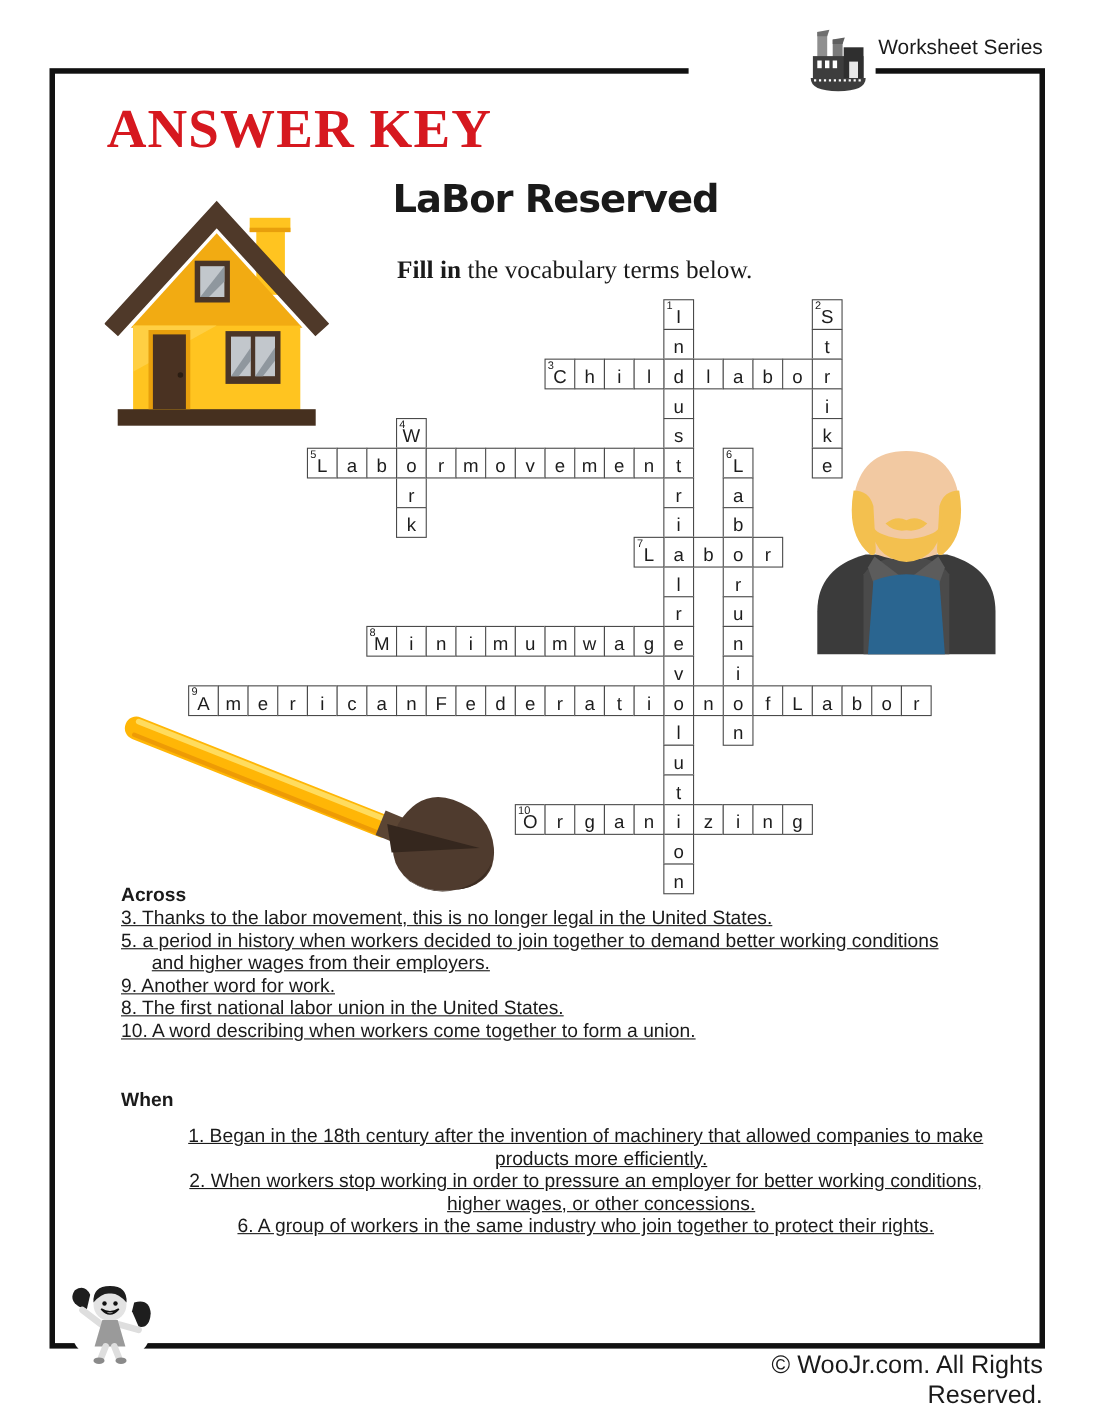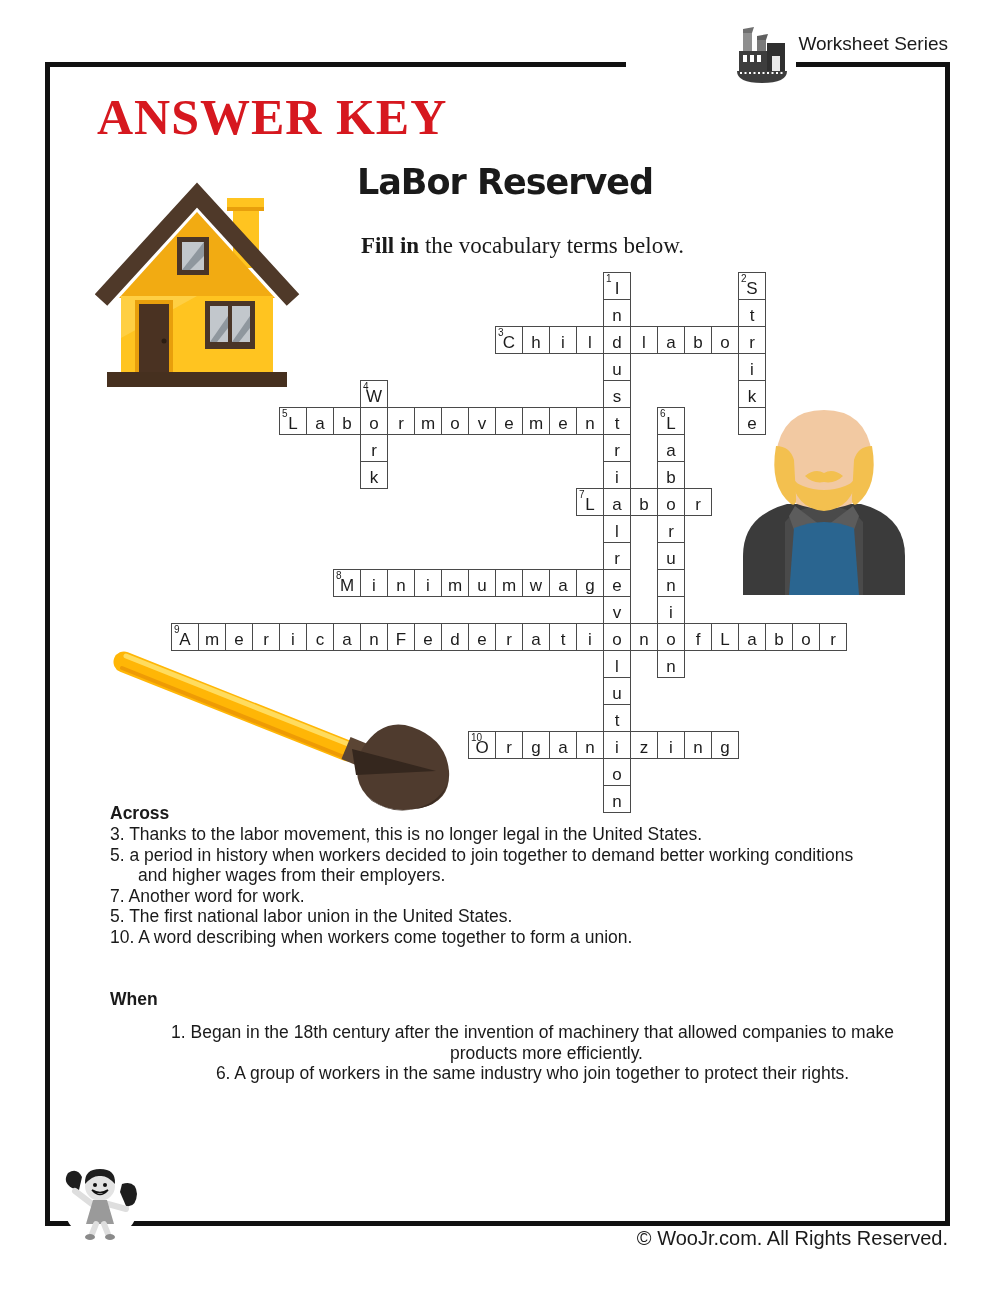--- a/index.html
+++ b/index.html
@@ -22,23 +22,23 @@
                font-size:23px;margin-left:28px;}
   .instruction b{font-weight:bold;}
   
   .cell{position:absolute;width:28px;height:28px;border:1px solid #4a4a4a;box-sizing:border-box;
         background:#fff;display:flex;align-items:flex-end;justify-content:center;}
   .cell .letter{font-size:17px;line-height:19px;color:#1c1c1c;padding-bottom:1px;}
   .cell .num{position:absolute;top:0;left:2px;font-size:10px;line-height:11px;color:#1c1c1c;}
   
   .clue-head{position:absolute;left:110px;font-weight:bold;font-size:17.5px;}
   .clue-list{position:absolute;left:110px;width:845px;font-size:17.5px;line-height:20.6px;}
-  .clue-list .clue{padding-left:28px;text-indent:-28px;white-space:pre-wrap;}
+  .clue-list .clue{padding-left:28px;text-indent:-28px;white-space:pre-wrap;text-decoration:underline;}
   
-  .copyright{position:absolute;left:598px;top:1227px;width:350px;text-align:right;font-size:20px;}
+  .copyright{position:absolute;left:598px;top:1227px;width:350px;text-align:right;font-size:23px;}
   .illu{position:absolute;}
 </style>
 </head>
 <body>
 
 <div class="page">
 
   <div class="frame"></div>
   <div class="patch" style="left:626px;top:54px;width:170px;height:26px;"></div>
 
@@ -430,28 +430,30 @@
       <div class="cell" style="left: 711px; top: 731px;">
         <span class="letter">g</span>
       </div>
     </div>
 
   <div class="clue-head" style="top:803px;">Across</div>
   <div id="clues-across" class="clue-list" style="top:824px;">
       <div class="clue">3. Thanks to the labor movement, this is no longer legal in the United States.</div>
       <div class="clue">5. a period in history when workers decided to join together to demand better working conditions
 and higher wages from their employers.</div>
-      <div class="clue">7. Another word for work.</div>
-      <div class="clue">5. The first national labor union in the United States.</div>
+      <div class="clue">9. Another word for work.</div>
+      <div class="clue">8. The first national labor union in the United States.</div>
       <div class="clue">10. A word describing when workers come together to form a union.</div>
     </div>
   <div class="clue-head" style="top:989px;">When</div>
   <div id="clues-down" class="clue-list" style="top:1022px;text-align:center;">
       <div class="clue">1. Began in the 18th century after the invention of machinery that allowed companies to make
 products more efficiently.</div>
+      <div class="clue">2. When workers stop working in order to pressure an employer for better working conditions,
+higher wages, or other concessions.</div>
       <div class="clue">6. A group of workers in the same industry who join together to protect their rights.</div>
     </div>
 
   <svg class="illu" style="left:62px;top:1164px;" width="78" height="78" viewBox="0 0 78 78">
     <ellipse cx="39" cy="40" rx="38" ry="36" fill="#fff"></ellipse>
     <path d="M10,24 Q0,18 6,9 Q15,3 20,13 L17,26 Z" fill="#1e1e1e"></path>
     <path d="M60,20 Q74,16 75,30 Q74,44 64,42 L58,28 Z" fill="#1e1e1e"></path>
     <line x1="30" y1="40" x2="13" y2="27" stroke="#dedede" stroke-width="6" stroke-linecap="round"></line>
     <line x1="46" y1="40" x2="64" y2="45" stroke="#dedede" stroke-width="6" stroke-linecap="round"></line>
     <circle cx="38" cy="22" r="15" fill="#e3e3e3"></circle>

